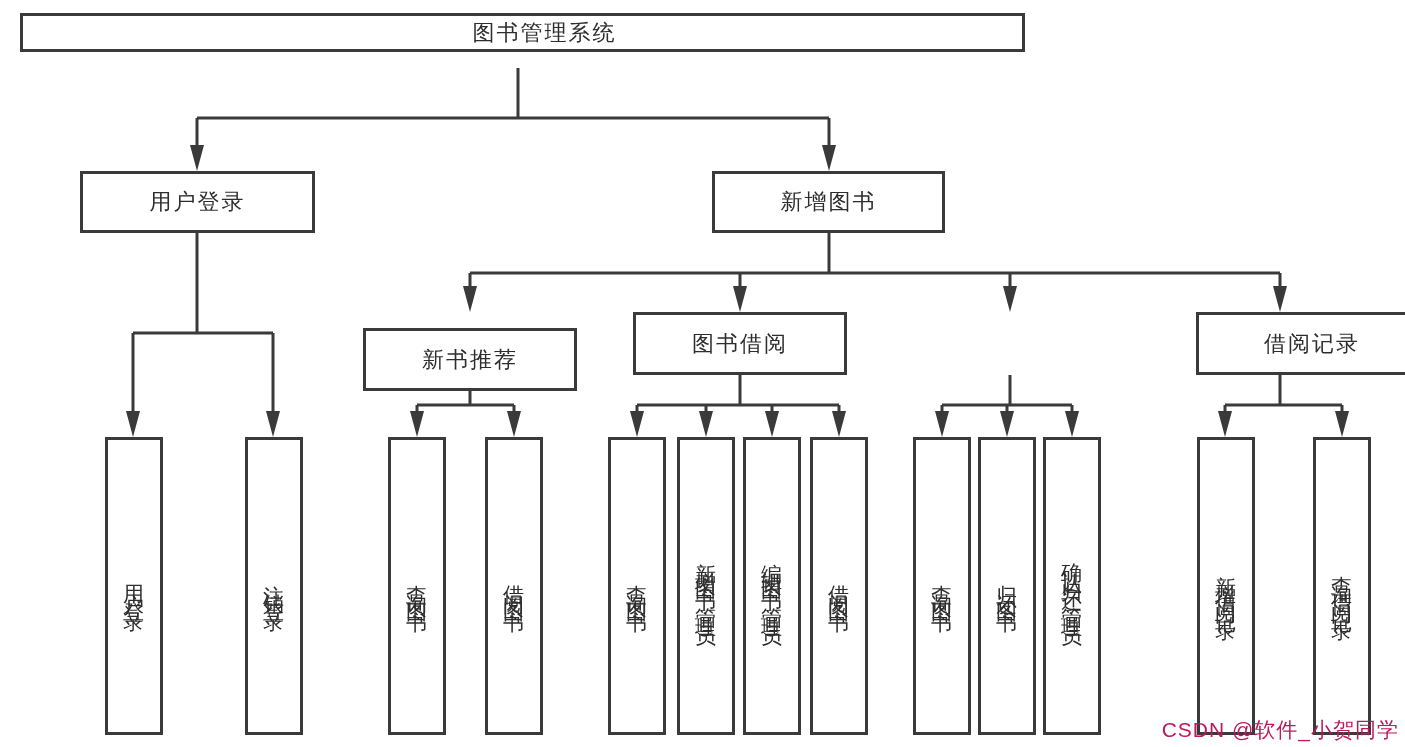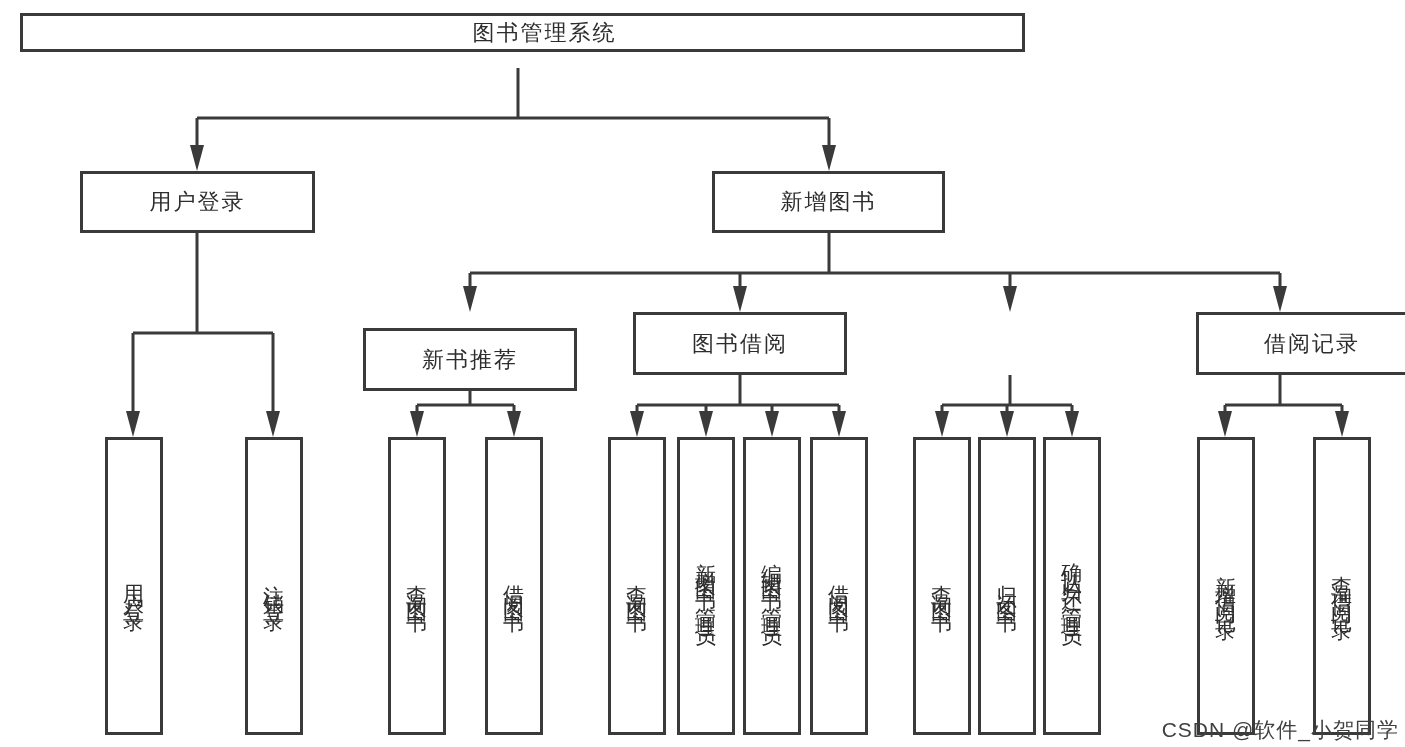--- a/index.html
+++ b/index.html
@@ -47,21 +47,21 @@
   .l-1a { left: 105px; }  .l-1b { left: 245px; }
   .l-2a { left: 388px; }  .l-2b { left: 485px; }
   .l-3a { left: 608px; }  .l-3b { left: 677px; } .l-3c { left: 743px; } .l-3d { left: 810px; }
   .l-4a { left: 913px; }  .l-4b { left: 978px; } .l-4c { left: 1043px; }
   .l-5a { left: 1197px; } .l-5b { left: 1313px; }
   #watermark {
     position: absolute;
     right: 6px;
     bottom: 3px;
     font-size: 21px;
-    color: #404040;
+    color: #be185d;
     letter-spacing: 1px;
     z-index: 5;
     white-space: nowrap;
   }
 </style>
 </head>
 <body>
 
 <div id="canvas">
 

